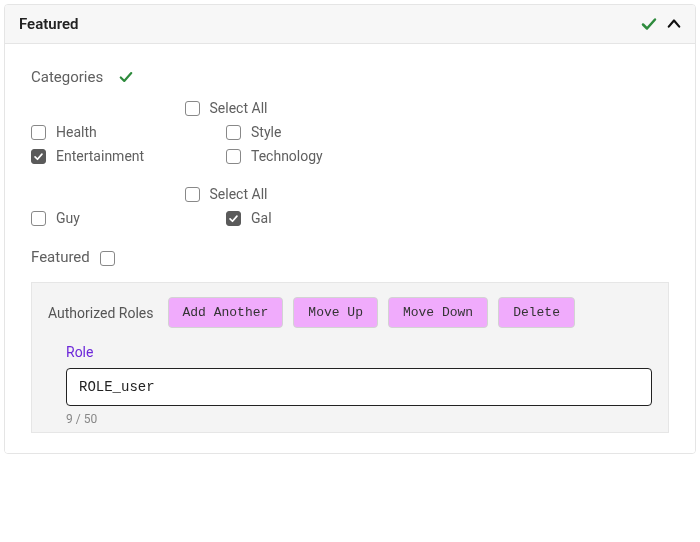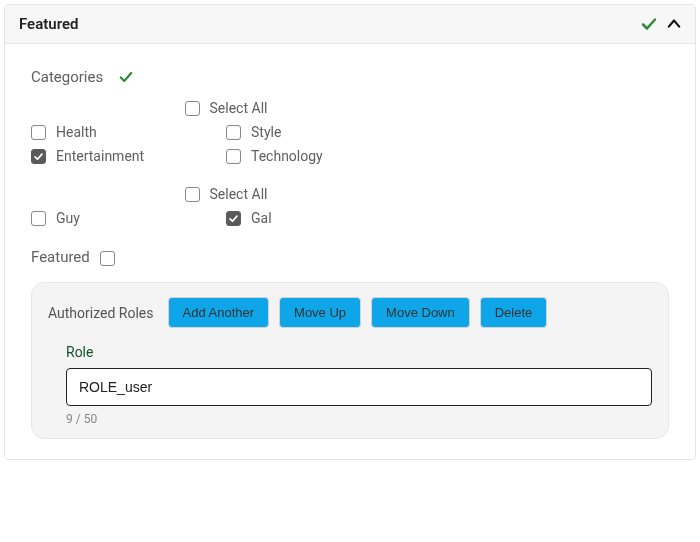--- a/index.html
+++ b/index.html
@@ -98,61 +98,61 @@
       gap: 10px;
       margin-bottom: 16px;
     }
     .featured-label {
       font-size: 15px;
       color: #606060;
     }
     .roles-panel {
       background: #f4f4f4;
       border: 1px solid #e6e6e6;
-      border-radius: 13px;
-      padding: 14px 16px 12px 16px;
+      border-radius: 0;
+      padding: 14px 16px 6px 16px;
     }
     .roles-header {
       display: flex;
       align-items: center;
       gap: 10px;
       flex-wrap: wrap;
       margin-bottom: 16px;
     }
     .roles-header-label {
       font-size: 14px;
       color: #555;
       margin-right: 4px;
     }
     .btn {
-      background: #0ea5e9;
+      background: #f0abfc;
       border: 1px solid #d3d3d3;
       border-radius: 4px;
       padding: 7px 14px;
       font-size: 13px;
       color: #333;
       cursor: pointer;
-      font-family: Liberation Sans, sans-serif;
+      font-family: Liberation Mono, monospace;
     }
     .role-field {
       padding-left: 18px;
     }
     .role-field-label {
       font-size: 14px;
-      color: #14532d;
+      color: #6d28d9;
       margin-bottom: 8px;
     }
     .role-input {
       width: 100%;
       border: 1.5px solid #222;
       border-radius: 4px;
       padding: 10px 12px;
       font-size: 14px;
       color: #222;
-      font-family: Liberation Sans, sans-serif;
+      font-family: Liberation Mono, monospace;
       background: #fff;
     }
     .char-count {
       text-align: left;
       font-size: 12px;
       color: #888;
       margin-top: 6px;
     }
   </style>
 </head>

